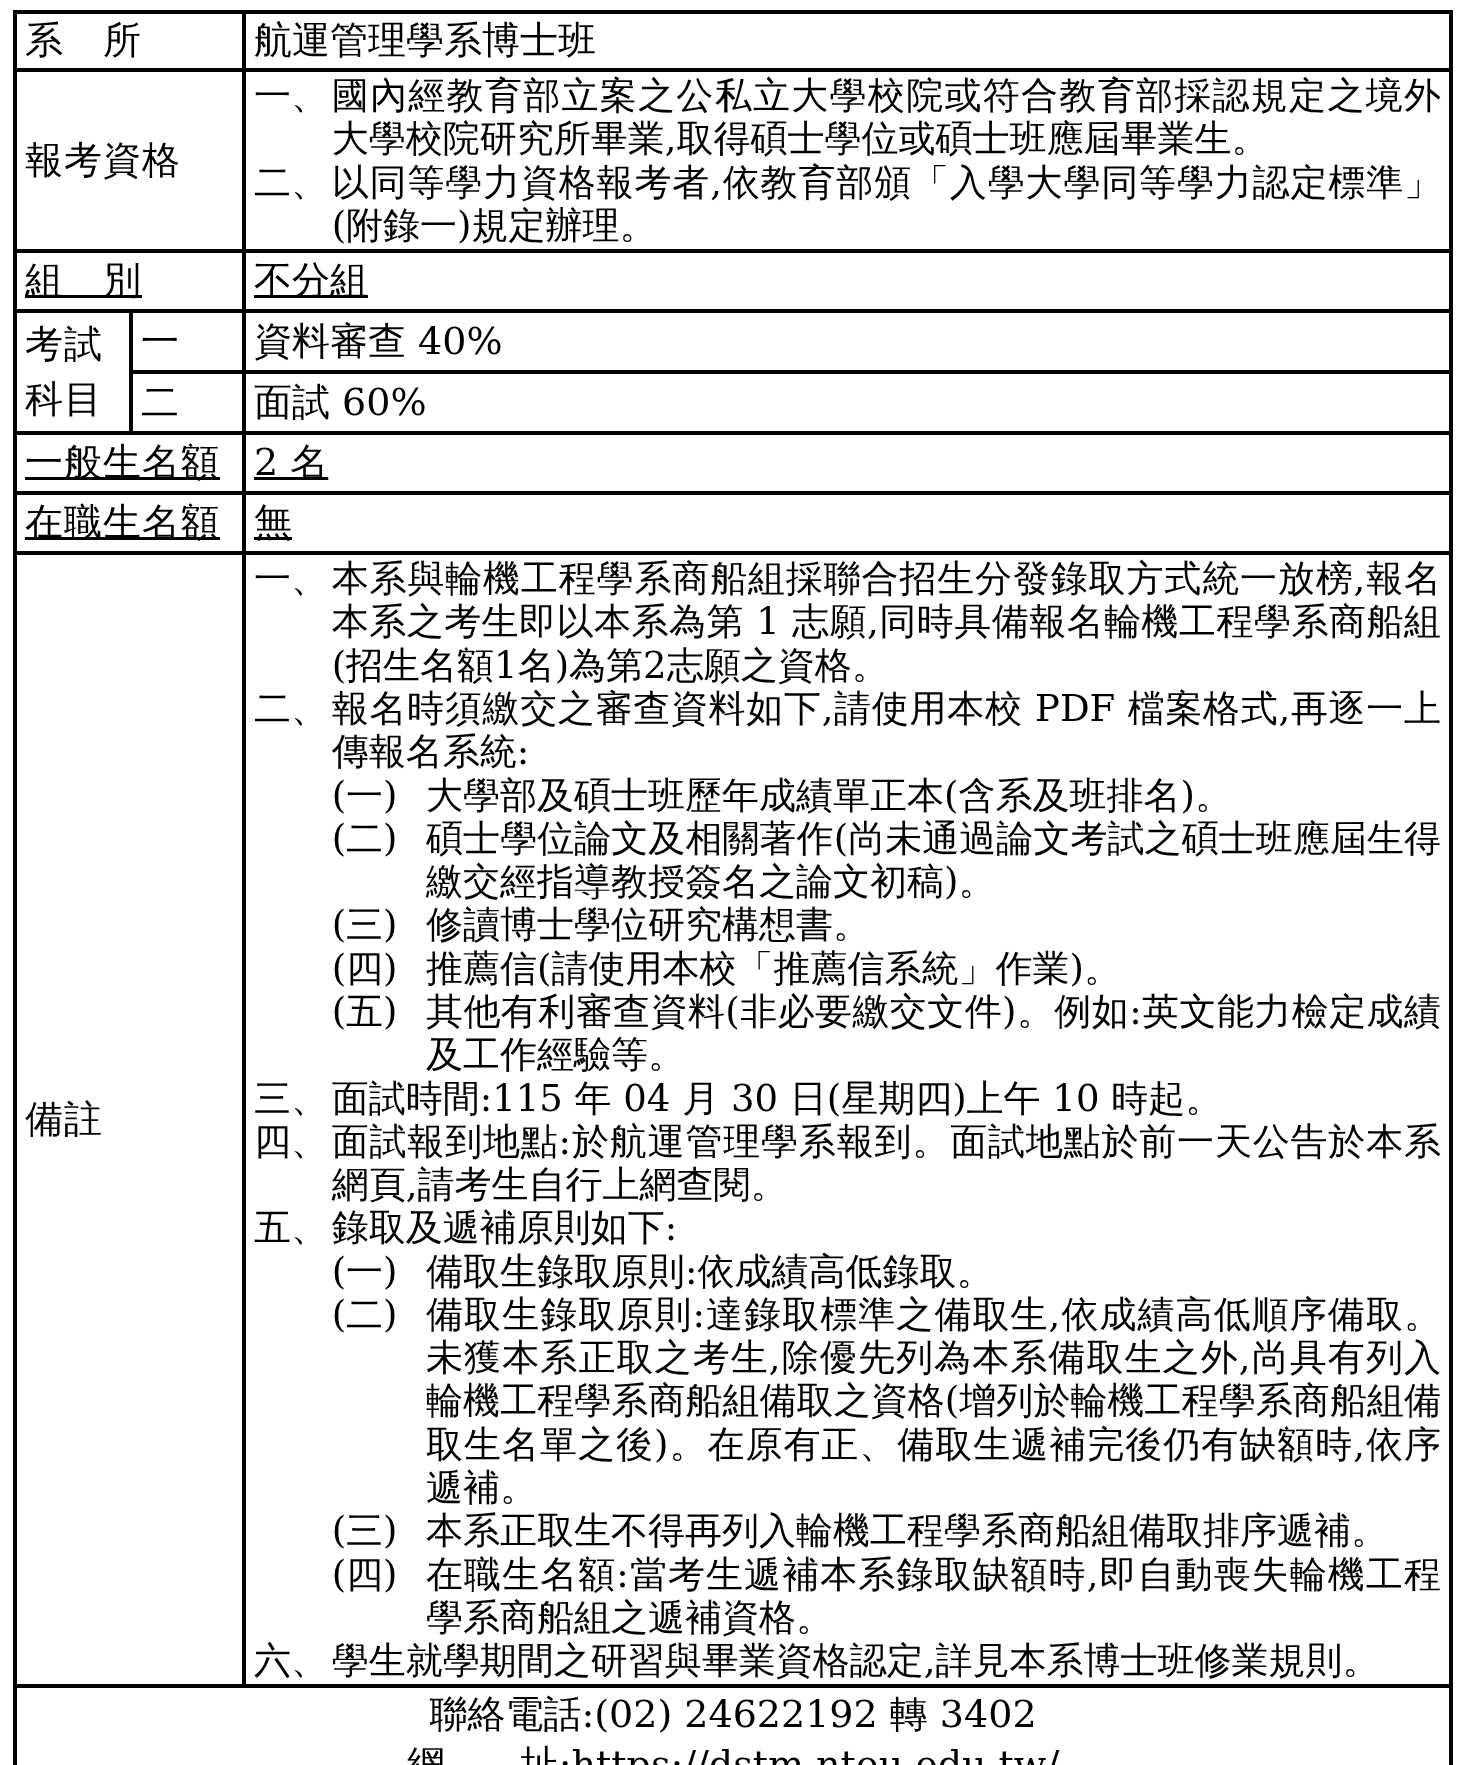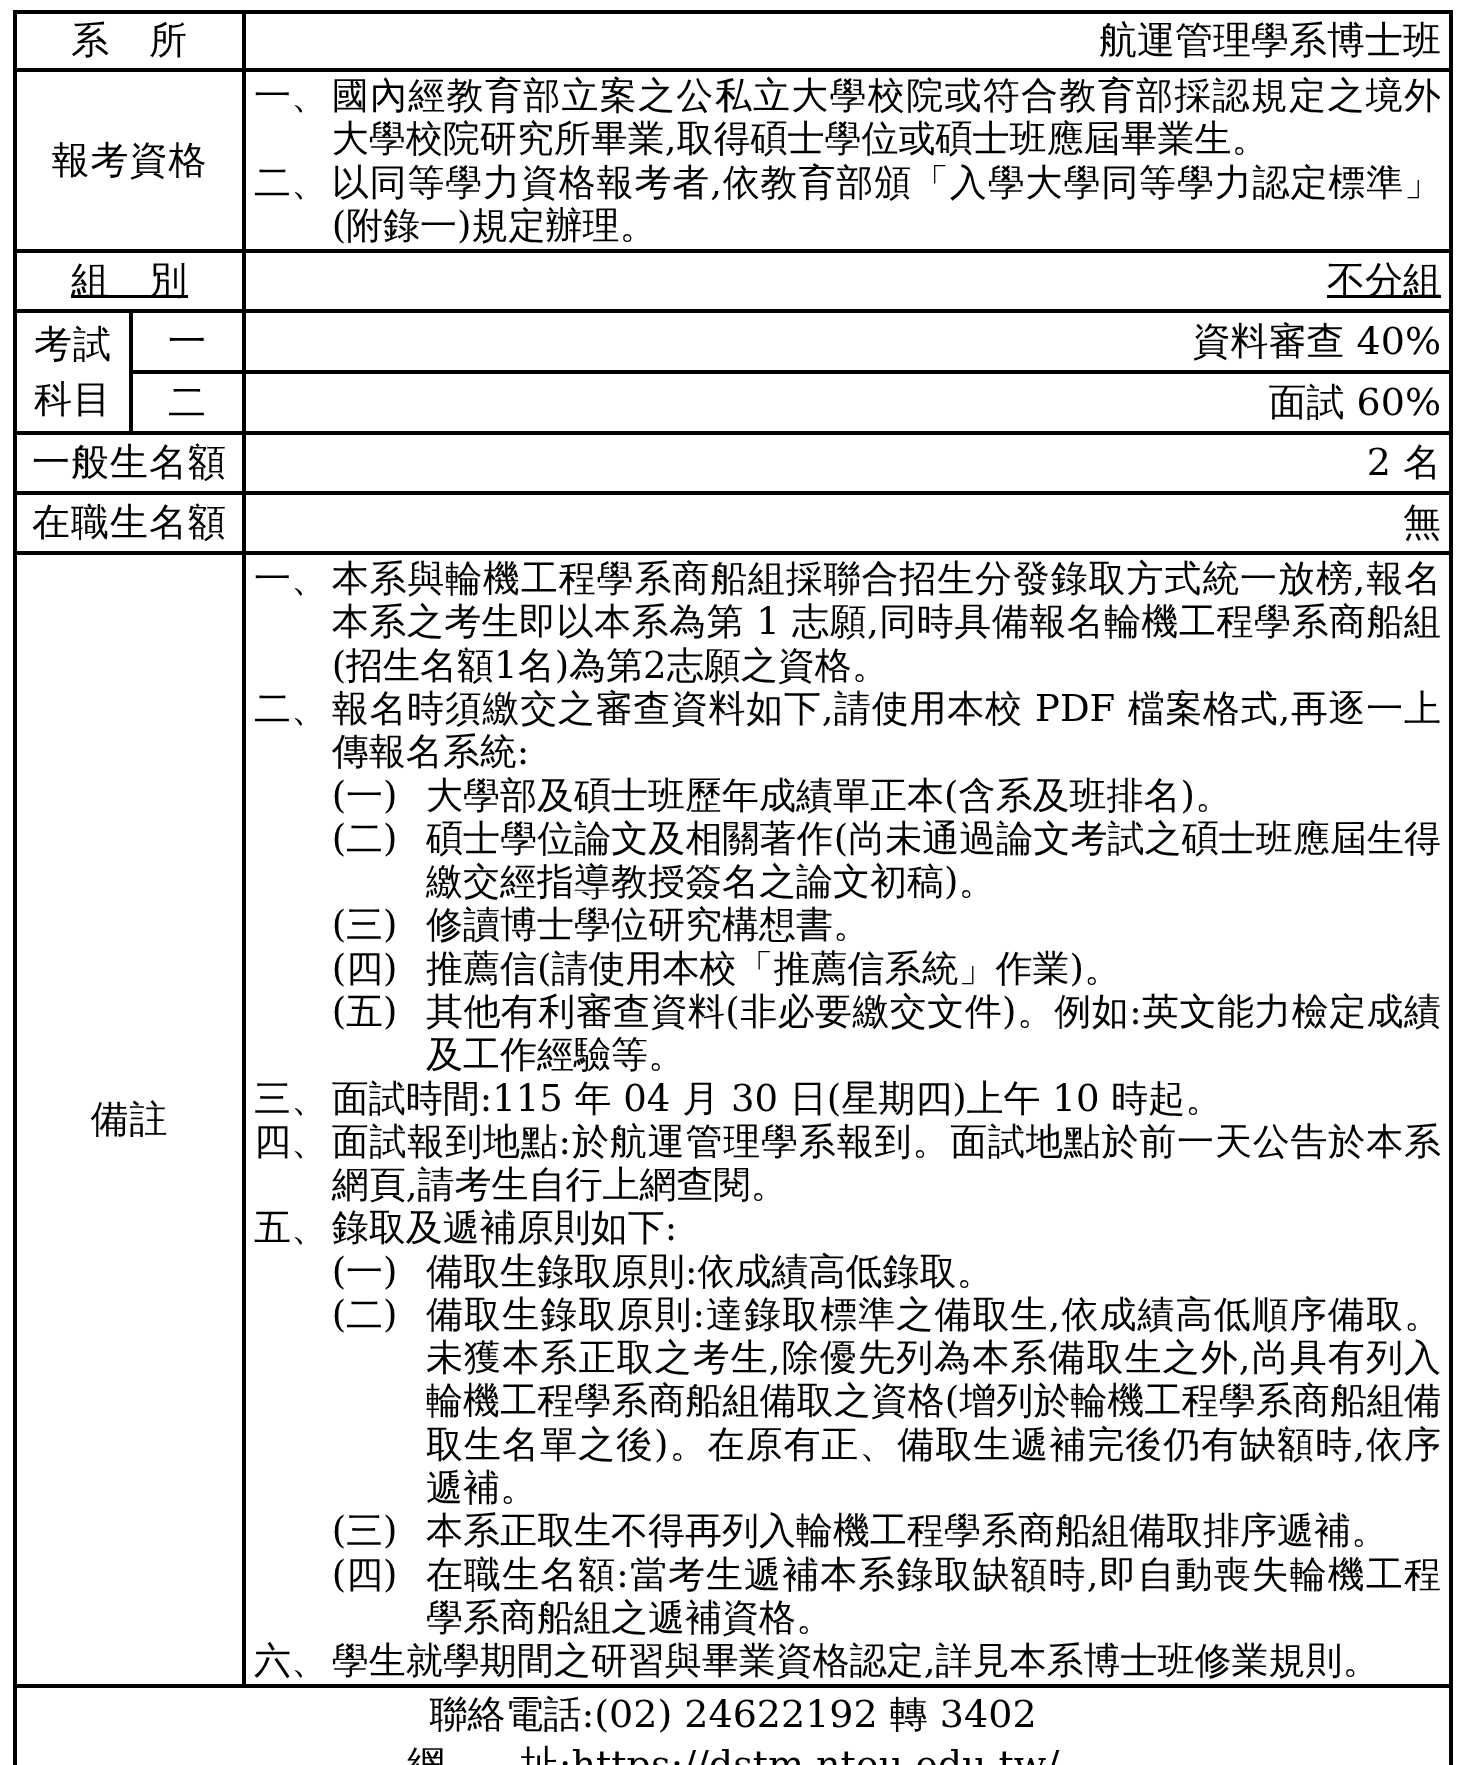--- a/index.html
+++ b/index.html
@@ -11,26 +11,26 @@
   table.doc{
     position:absolute;left:13px;top:10px;width:1440px;
     border-collapse:collapse;table-layout:fixed;
     font-size:38px;line-height:1.2;
   }
   table.doc td{
     border:4px solid #000;
     vertical-align:middle;
     padding:2px 8px;
   }
-  .label-cell{text-align:center;letter-spacing:1px;}
-  .value-cell{text-align:right;}
+  .label-cell{letter-spacing:1px;}
+  .value-cell{text-align:left;}
   .r-dept td{height:50px;}
   .r-group td{height:52px;text-decoration:underline;}
   .r-exam td{height:53px;}
-  .r-quota td{height:52px;}
+  .r-quota td{height:52px;text-decoration:underline;}
   .text-cell{
     text-align:left;font-size:37px;line-height:1.17;
     padding:8px 12px 10px 14px;vertical-align:middle;
   }
   .note-item{display:flex;text-align:justify;}
   .note-item .marker{flex:0 0 auto;white-space:pre;}
   .note-item.level-1 .marker{width:2.1em;}
   .note-item.level-2{margin-left:2.1em;}
   .note-item.level-2 .marker{width:2.55em;}
   .note-text{flex:1 1 auto;text-align:justify;}

